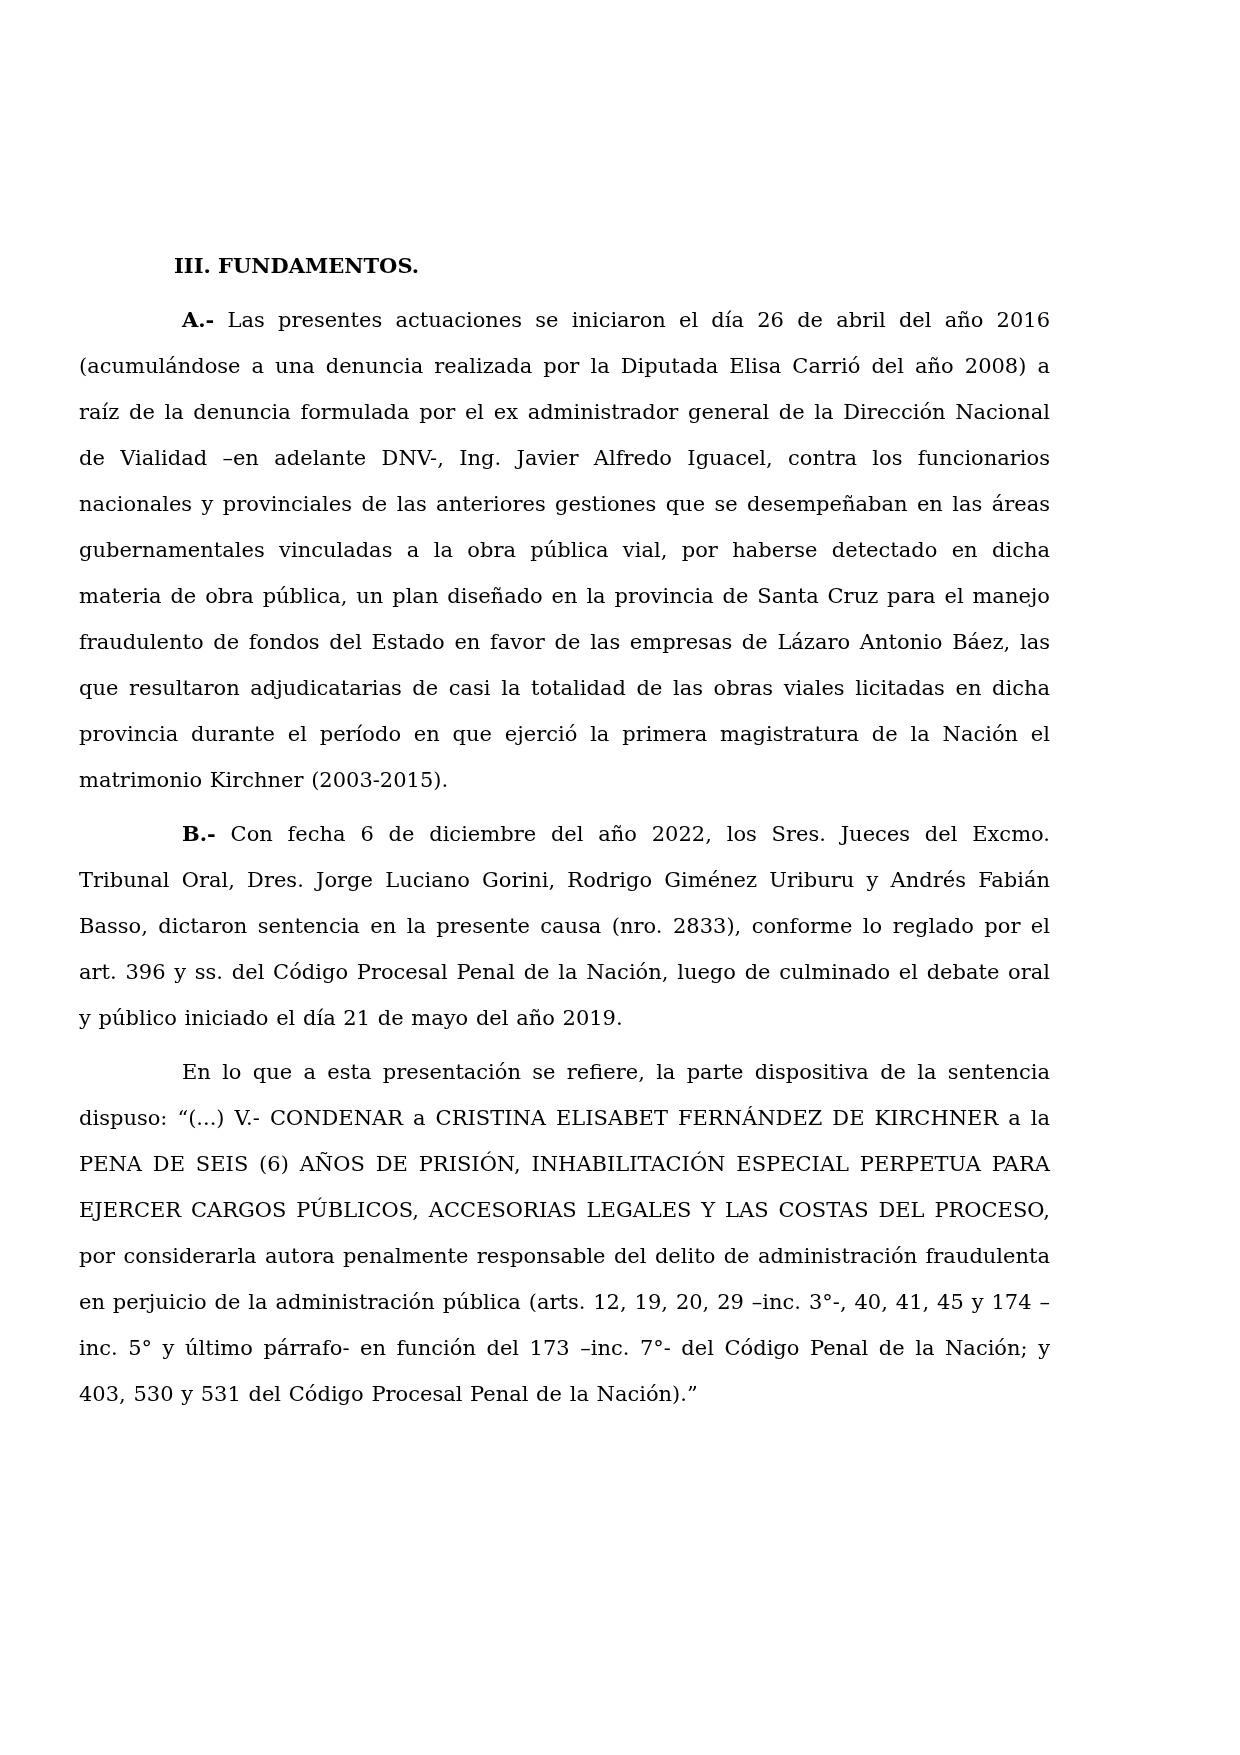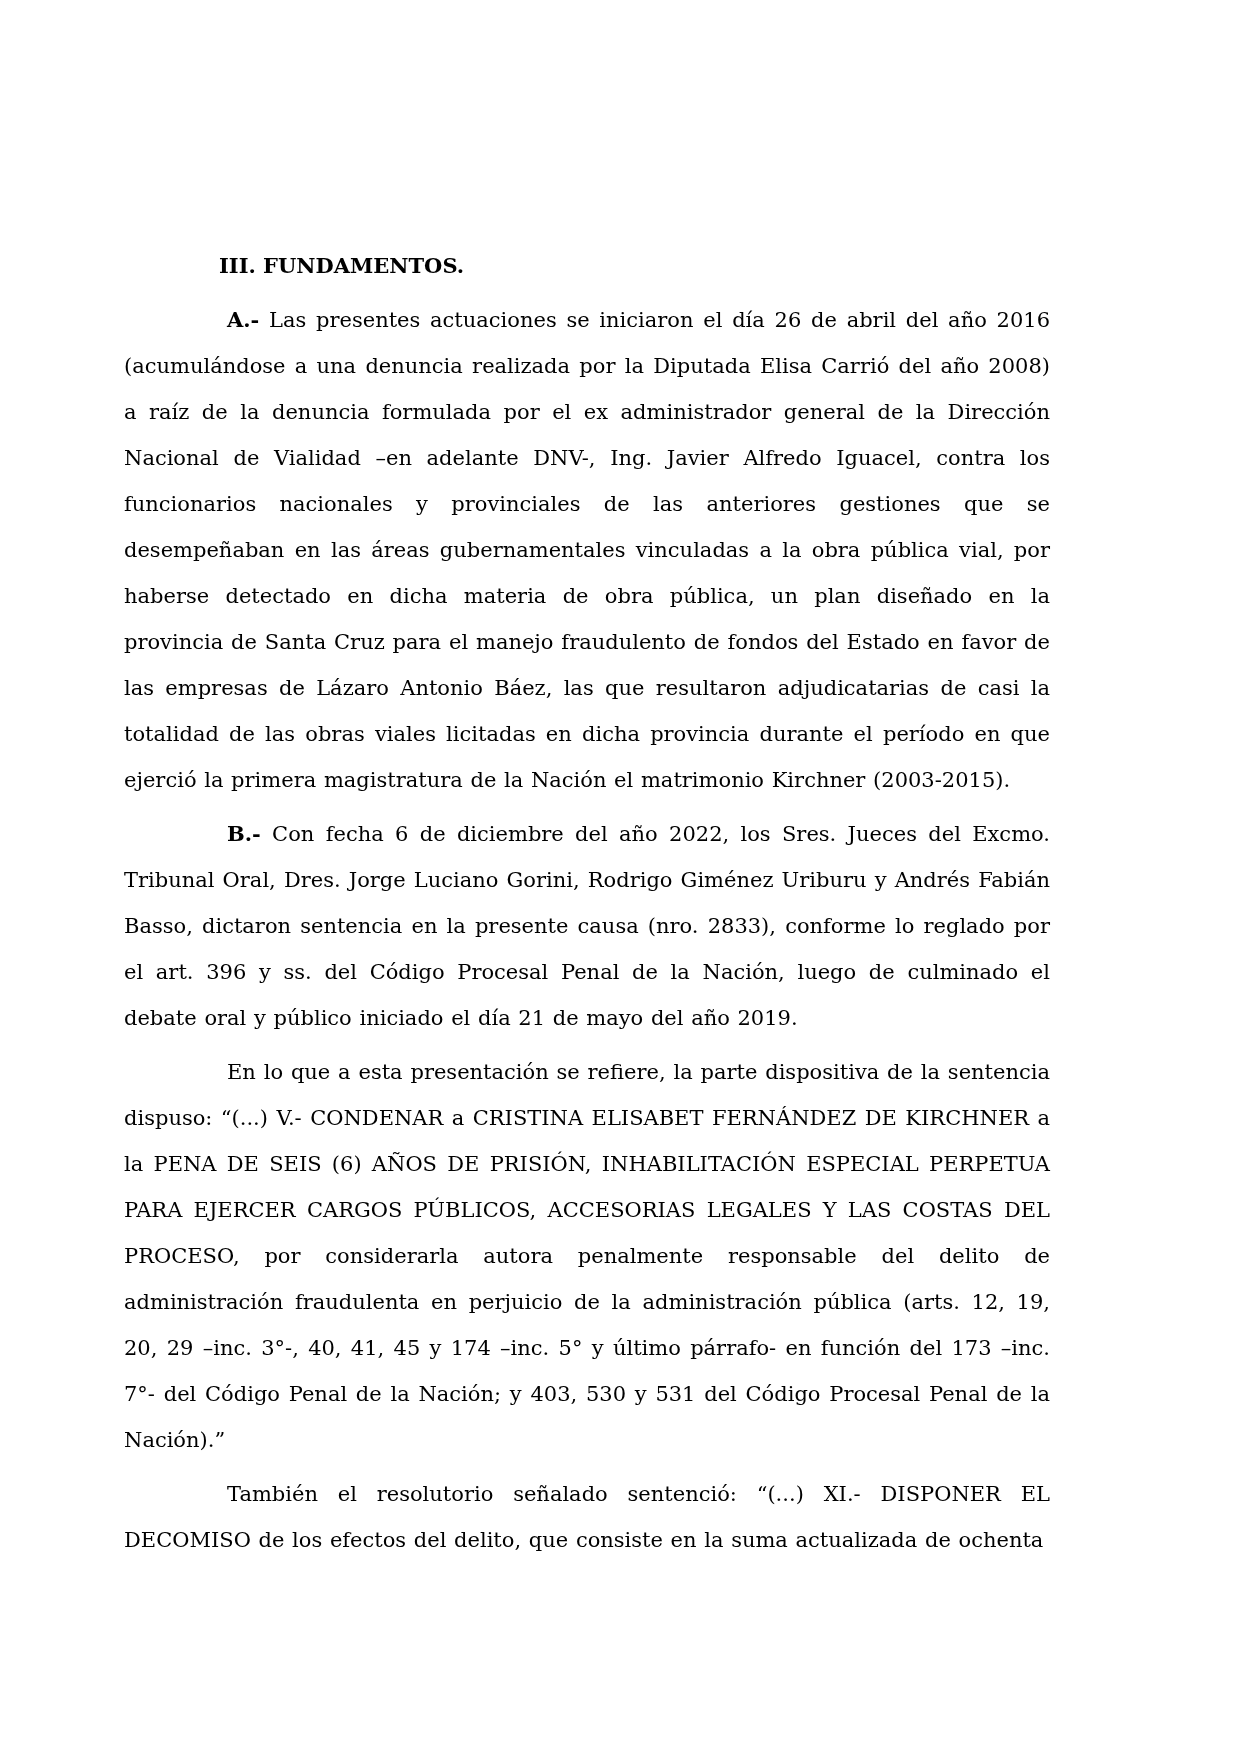--- a/index.html
+++ b/index.html
@@ -6,21 +6,21 @@
     margin: 0;
     padding: 0;
     background: #ffffff;
   }
   .page {
     position: relative;
     width: 1240px;
     height: 1755px;
     background: #ffffff;
     box-sizing: border-box;
-    padding: 243px 182px 0 116px;
+    padding: 243px 182px 0 71px;
     color: #000000;
     font-family: "DejaVu Serif", "Liberation Serif", serif;
     font-size: 21px;
     line-height: 46px;
   }
   .heading {
     margin: 0 0 0 103px;
     font-size: 21px;
     font-weight: bold;
     line-height: 46px;
@@ -38,15 +38,14 @@
 </style>
 </head>
 <body>
 
 <div class="page">
   <h1 class="heading">III. FUNDAMENTOS.</h1>
   <div id="paragraphs">
       <p class="para"><span class="bold">A.-</span><span> Las presentes actuaciones se iniciaron el día 26 de abril del año 2016 (acumulándose a una denuncia realizada por la Diputada Elisa Carrió del año 2008) a raíz de la denuncia formulada por el ex administrador general de la Dirección Nacional de Vialidad –en adelante DNV-, Ing. Javier Alfredo Iguacel, contra los funcionarios nacionales y provinciales de las anteriores gestiones que se desempeñaban en las áreas gubernamentales vinculadas a la obra pública vial, por haberse detectado en dicha materia de obra pública, un plan diseñado en la provincia de Santa Cruz para el manejo fraudulento de fondos del Estado en favor de las empresas de Lázaro Antonio Báez, las que resultaron adjudicatarias de casi la totalidad de las obras viales licitadas en dicha provincia durante el período en que ejerció la primera magistratura de la Nación el matrimonio Kirchner (2003-2015).</span></p>
       <p class="para"><span class="bold">B.-</span><span> Con fecha 6 de diciembre del año 2022, los Sres. Jueces del Excmo. Tribunal Oral, Dres. Jorge Luciano Gorini, Rodrigo Giménez Uriburu y Andrés Fabián Basso, dictaron sentencia en la presente causa (nro. 2833), conforme lo reglado por el art. 396 y ss. del Código Procesal Penal de la Nación, luego de culminado el debate oral y público iniciado el día 21 de mayo del año 2019.</span></p>
       <p class="para"><span>En lo que a esta presentación se refiere, la parte dispositiva de la sentencia dispuso: “(...) </span><span class="italic">V.- CONDENAR a CRISTINA ELISABET FERNÁNDEZ DE KIRCHNER a la PENA DE SEIS (6) AÑOS DE PRISIÓN, INHABILITACIÓN ESPECIAL PERPETUA PARA EJERCER CARGOS PÚBLICOS, ACCESORIAS LEGALES Y LAS COSTAS DEL PROCESO, por considerarla autora penalmente responsable del delito de administración fraudulenta en perjuicio de la administración pública (arts. 12, 19, 20, 29 –inc. 3°-, 40, 41, 45 y 174 –inc. 5° y último párrafo- en función del 173 –inc. 7°- del Código Penal de la Nación; y 403, 530 y 531 del Código Procesal Penal de la Nación).”</span></p>
-      <p class="para"><span>También el resolutorio señalado sentenció: “(...) </span><span class="italic">XI.- DISPONER EL DECOMISO de los efectos del delito, que consiste en la suma actualizada de ochenta</span></p>
     </div>
 </div>
 
 </body></html>

